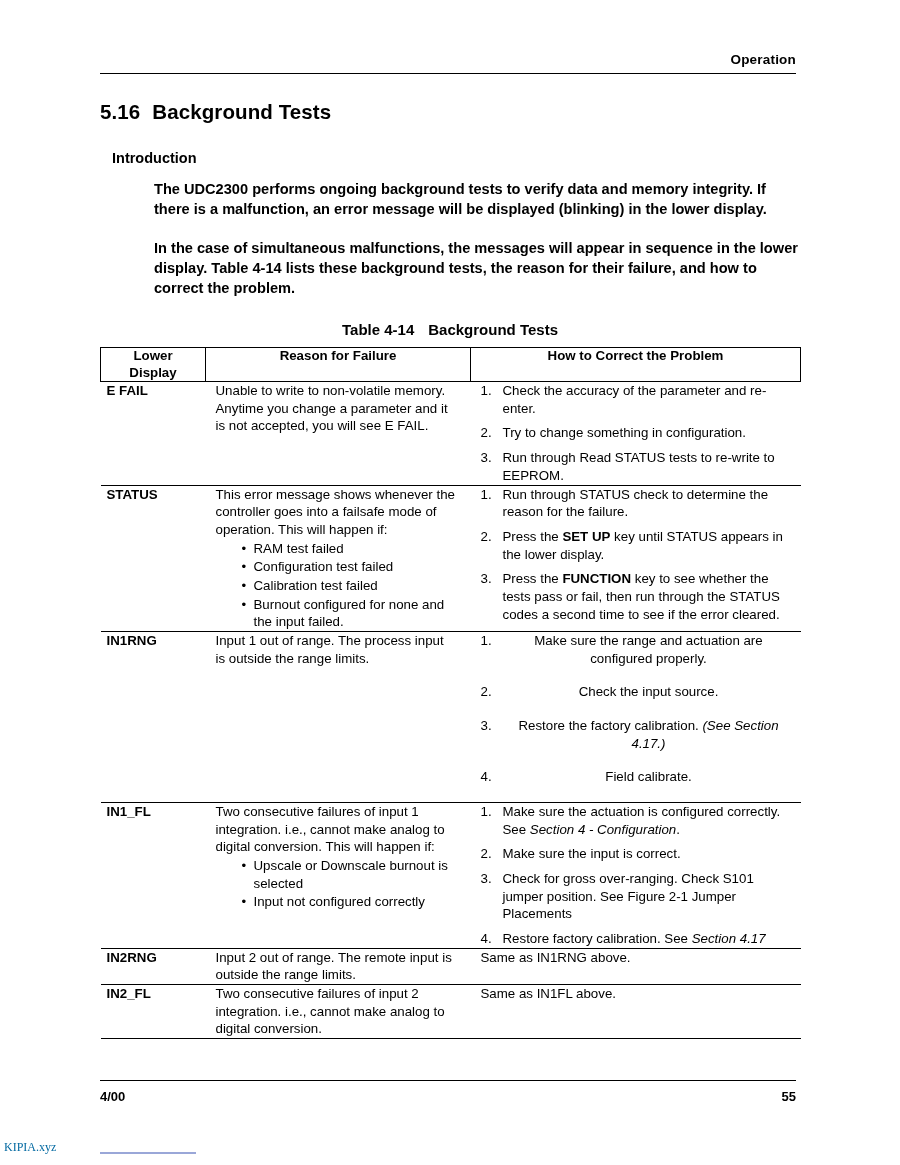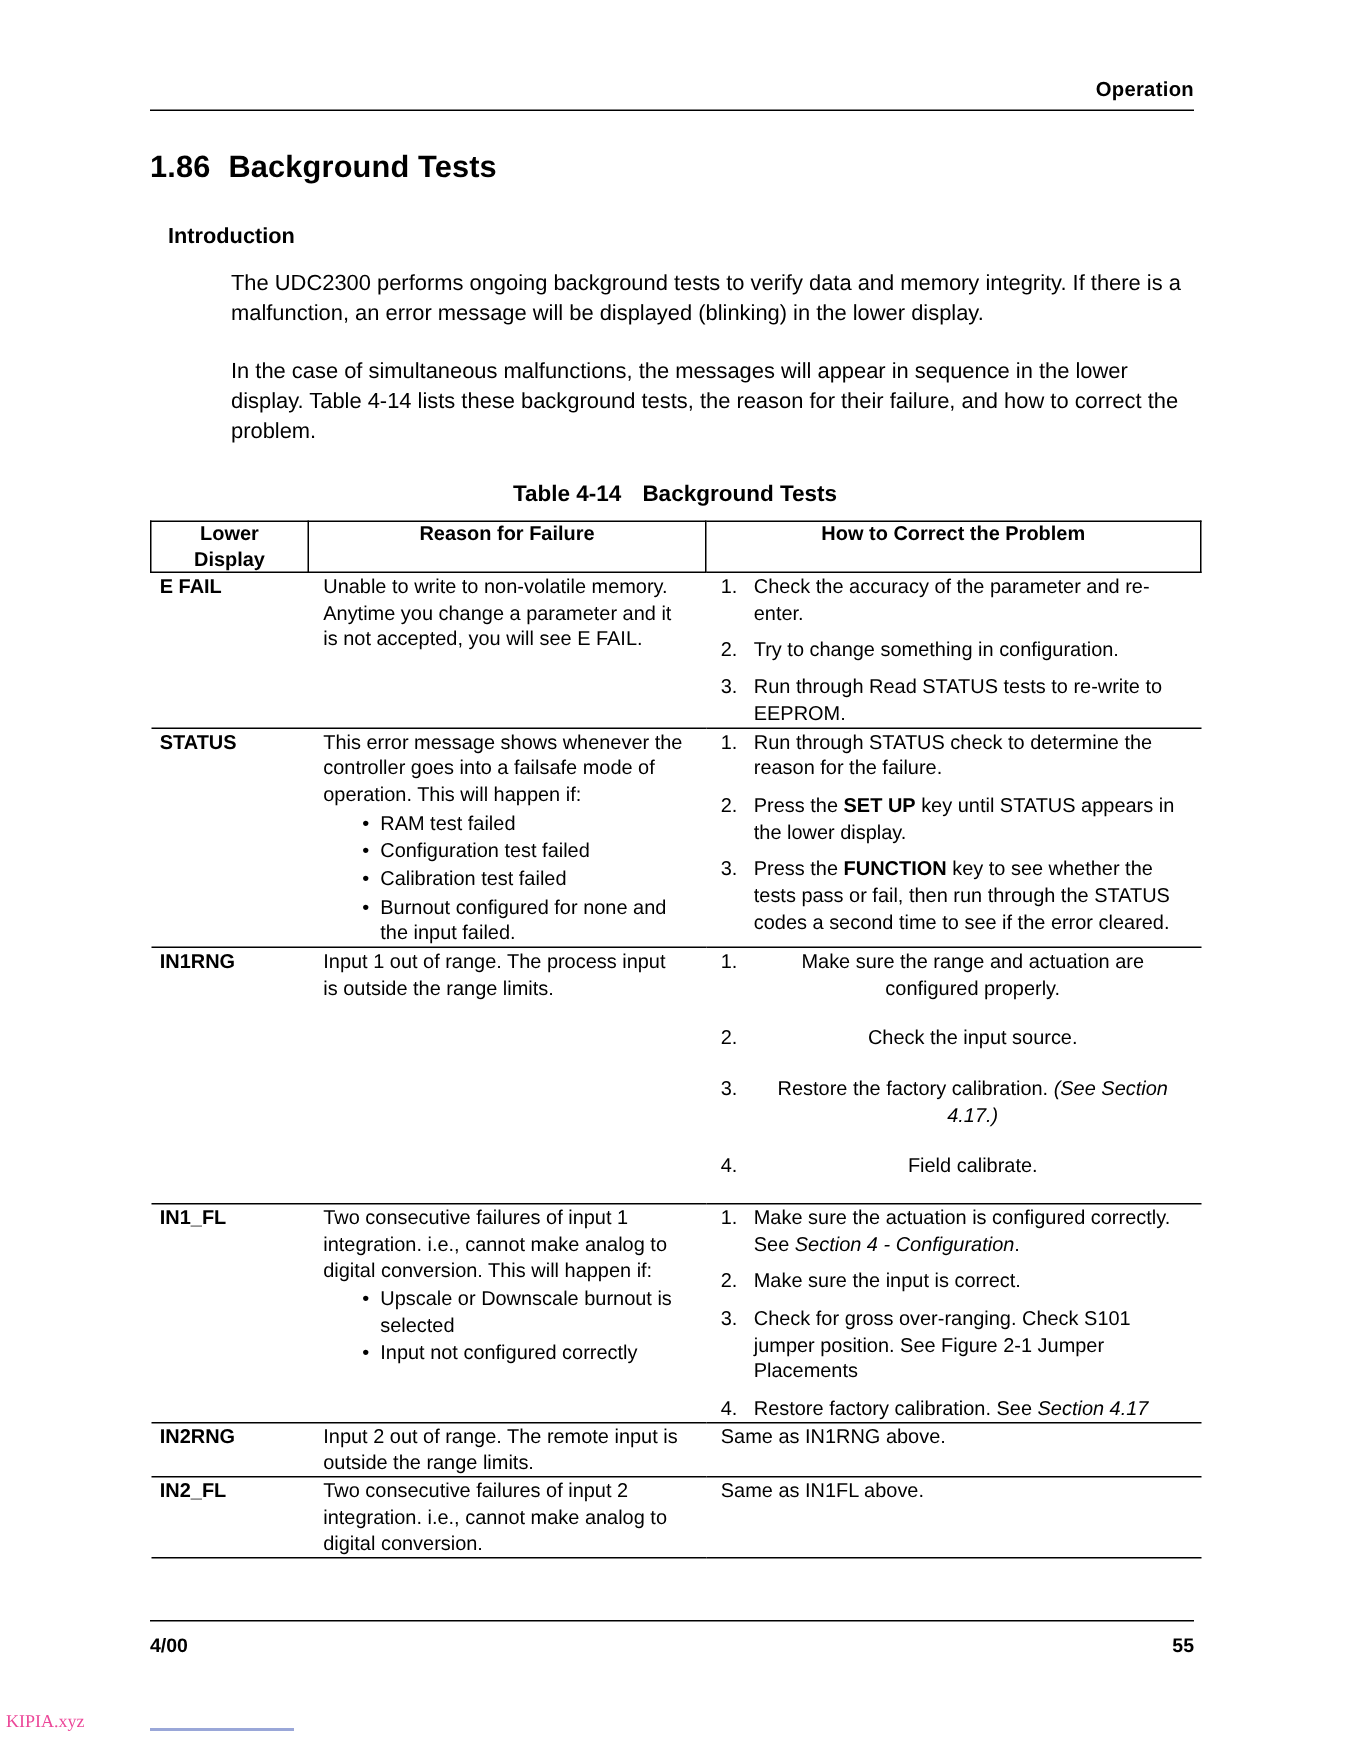--- a/index.html
+++ b/index.html
@@ -59,20 +59,21 @@
     font-size: 14.5px;
     font-weight: bold;
     margin: 26px 0 0 12px;
   }
 
   p.para {
     font-size: 14.6px;
     line-height: 1.37;
     margin: 14px 0 0 54px;
     width: 646px;
+    font-weight: bold;
   }
   p.para.second { margin-top: 19px; }
 
   .table-caption {
     text-align: center;
     font-size: 15px;
     font-weight: bold;
     margin-top: 22px;
   }
   .table-caption .gap { display:inline-block; width: 14px; }
@@ -173,21 +174,21 @@
     font-size: 13px;
     font-weight: bold;
   }
   .footer-center { font-size: 13.3px; font-weight: bold; }
 
   .watermark {
     position: absolute;
     left: 4px;
     top: 1140px;
     font-size: 12px;
-    color: #ec4899;
+    color: #0369a1;
     font-family: "Liberation Serif", serif;
   }
   .watermark-bar {
     position: absolute;
     left: 100px;
     top: 1152px;
     width: 96px;
     height: 2px;
     background: #9aa7d8;
   }
@@ -198,21 +199,21 @@
 <div class="page">
 
   <div class="header">
     <div class="header-title">Operation</div>
     <div class="header-rule"></div>
   </div>
 
   <div class="content">
 
     <h1 class="section-title">
-      <span class="num">1.86</span><span>Background Tests</span>
+      <span class="num">5.16</span><span>Background Tests</span>
     </h1>
 
     <h2 class="subhead">Introduction</h2>
 
     <p class="para">The UDC2300 performs ongoing background tests to verify data and memory integrity.  If there is a malfunction, an error message will be displayed (blinking) in the lower display.</p>
     <p class="para second">In the case of simultaneous malfunctions, the messages will appear in sequence in the lower display.  Table 4-14 lists these background tests, the reason for their failure, and how to correct the problem.</p>
 
     <div class="table-caption">
       <span>Table 4-14</span><span class="gap"></span><span>Background Tests</span>
     </div>

